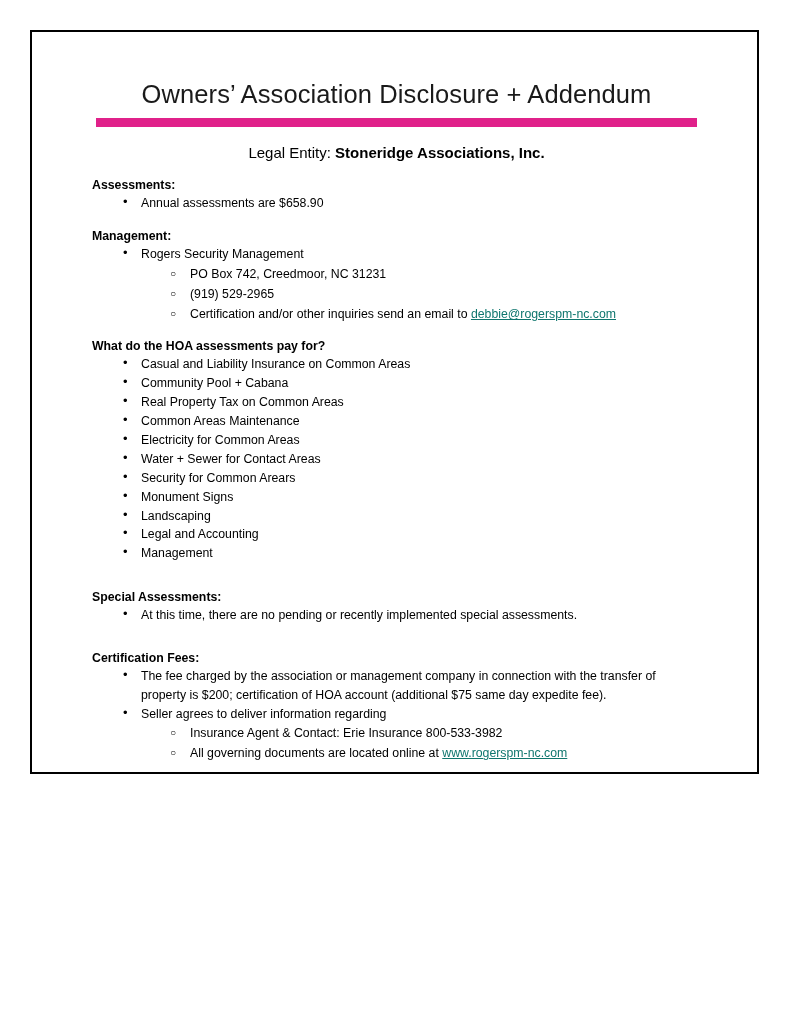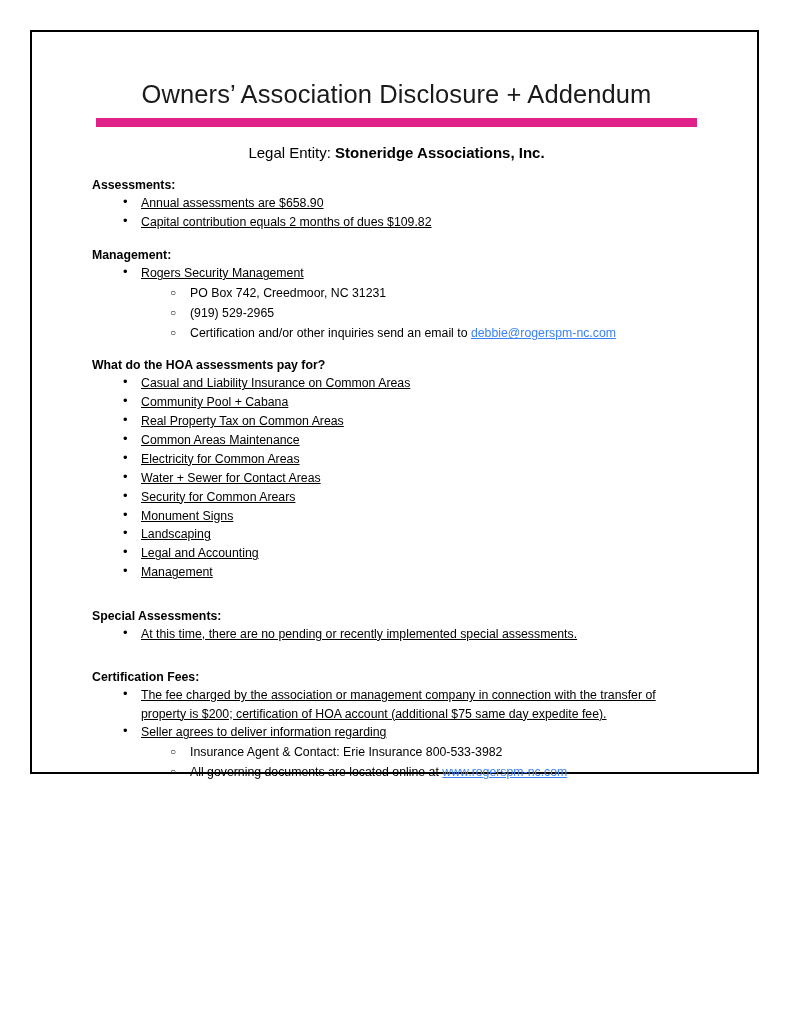--- a/index.html
+++ b/index.html
@@ -63,21 +63,20 @@
     list-style: none;
     margin: 0;
     padding: 0;
   }
   ul.lvl1 > li {
     position: relative;
     padding-left: 49px;
     font-size: 12.3px;
     line-height: 18.4px;
     margin: 0 0 0.5px 0;
-    text-decoration: underline;
   }
   ul.lvl1 > li::before {
     content: "\2022";
     position: absolute;
     left: 31px;
     top: -1px;
     font-size: 13px;
   }
 
   ul.lvl2 {
@@ -97,21 +96,21 @@
     position: absolute;
     left: 78px;
     top: 0px;
     font-size: 10px;
   }
 
   .blk { margin-top: 7px; }
   .blk-sm { margin-top: 4px; }
 
   a.link {
-    color: #3b82f6;
+    color: #0f766e;
     text-decoration: underline;
   }
   .wrap-item {
     line-height: 18.6px;
   }
 </style>
 </head>
 <body>
 
 <div class="page">
@@ -121,21 +120,20 @@
     <div class="title-rule"></div>
 
     <div class="legal-entity">
       <span>Legal Entity:</span>
       <span class="bold">Stoneridge Associations, Inc.</span>
     </div>
 
     <div class="section-head">Assessments:</div>
     <ul class="lvl1">
       <li>Annual assessments are $658.90</li>
-      <li>Capital contribution equals 2 months of dues $109.82</li>
     </ul>
 
     <div class="section-head">Management:</div>
     <ul class="lvl1 blk">
       <li>Rogers Security Management</li>
     </ul>
     <ul class="lvl2 blk-sm">
       <li>PO Box 742, Creedmoor, NC 31231</li>
       <li>(919) 529-2965</li>
       <li>

